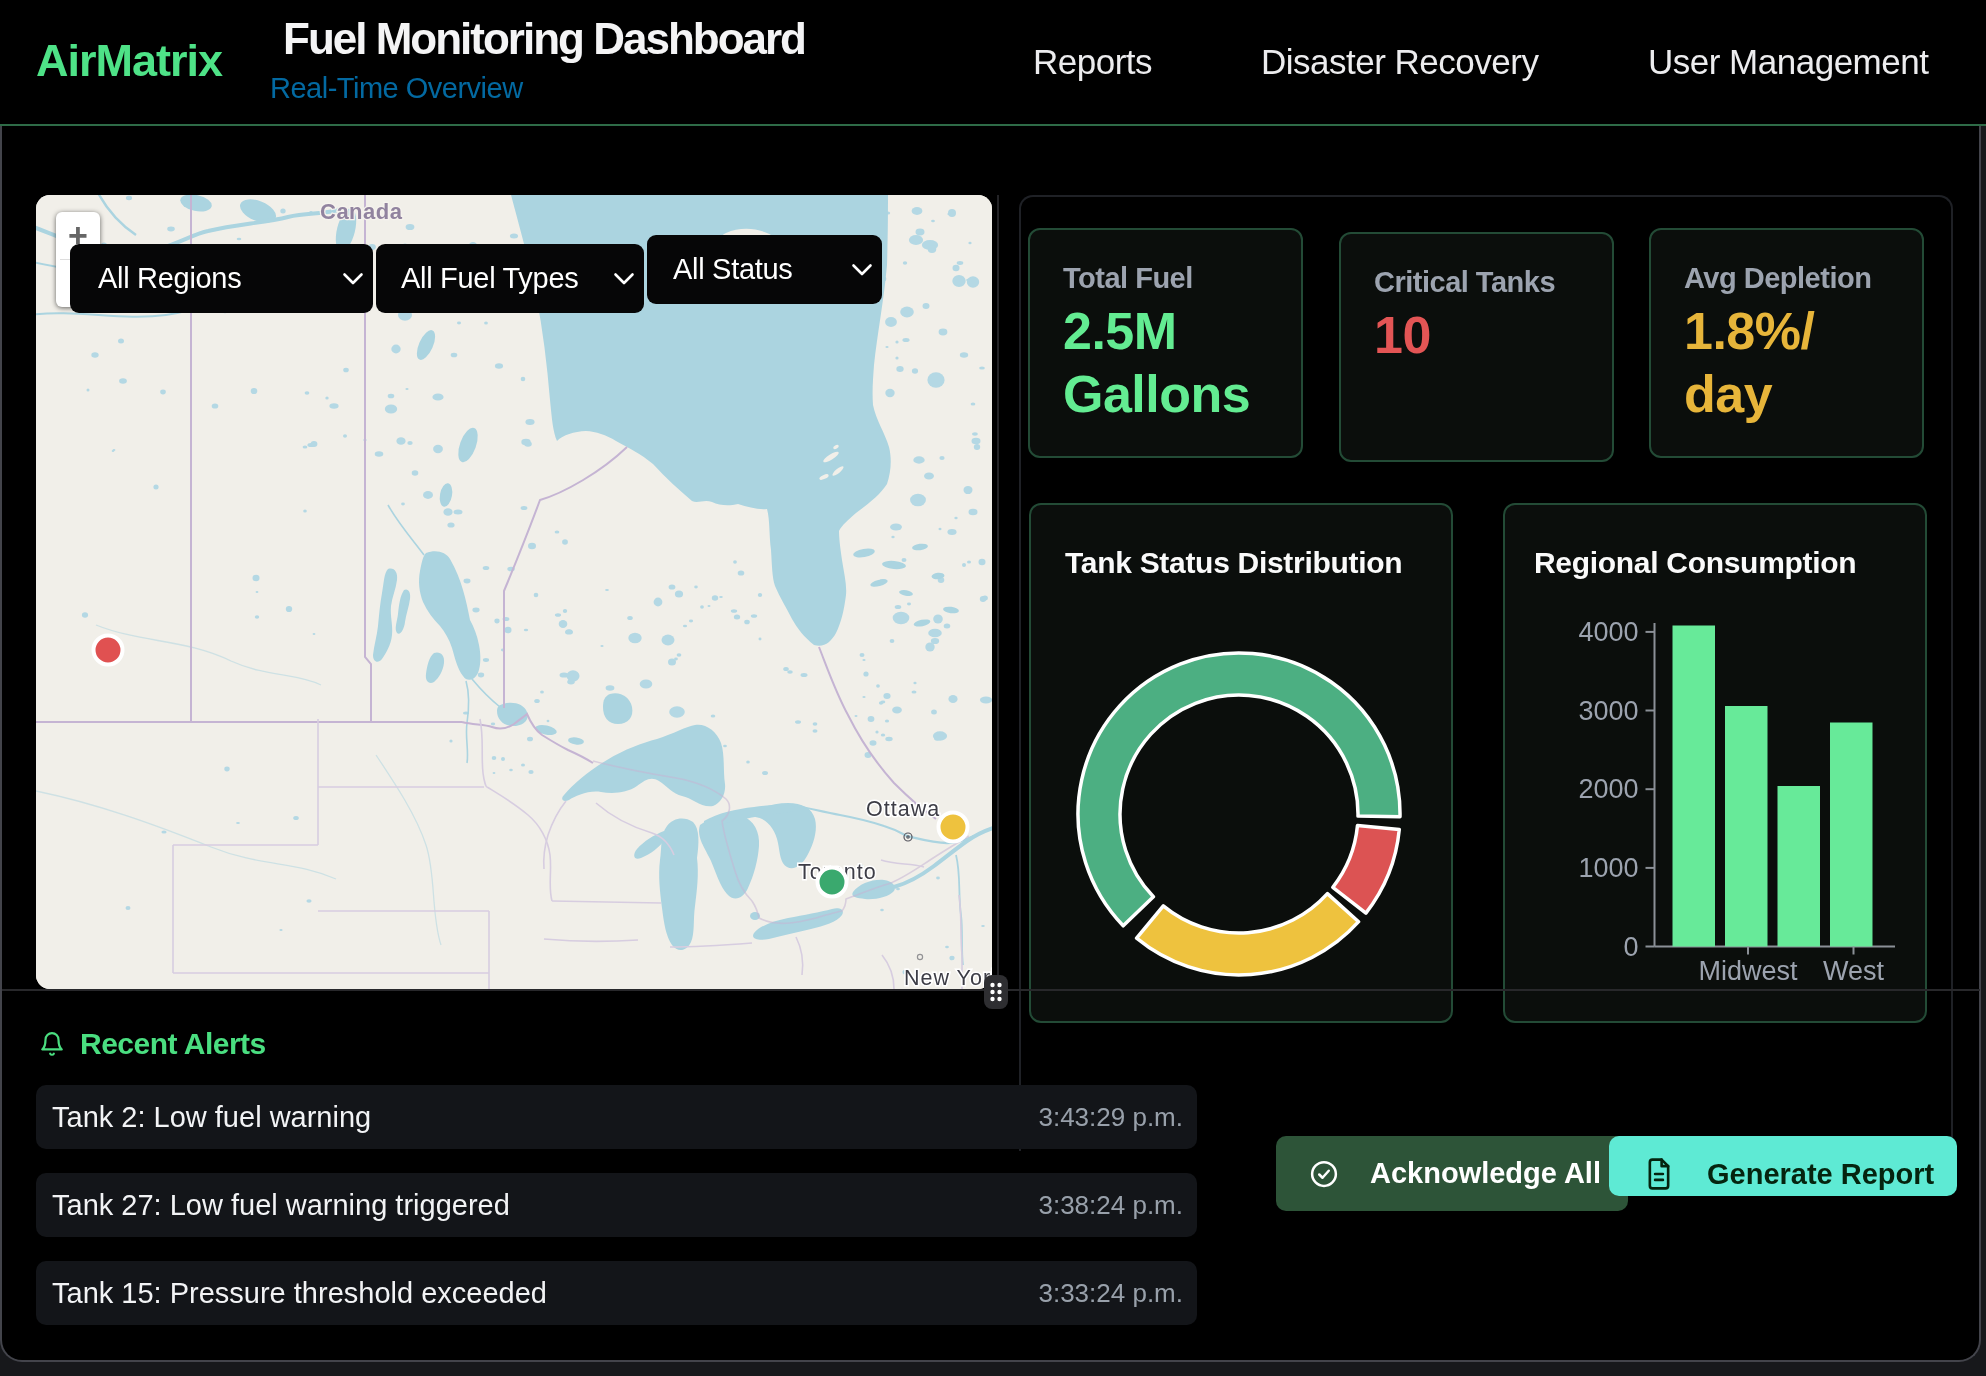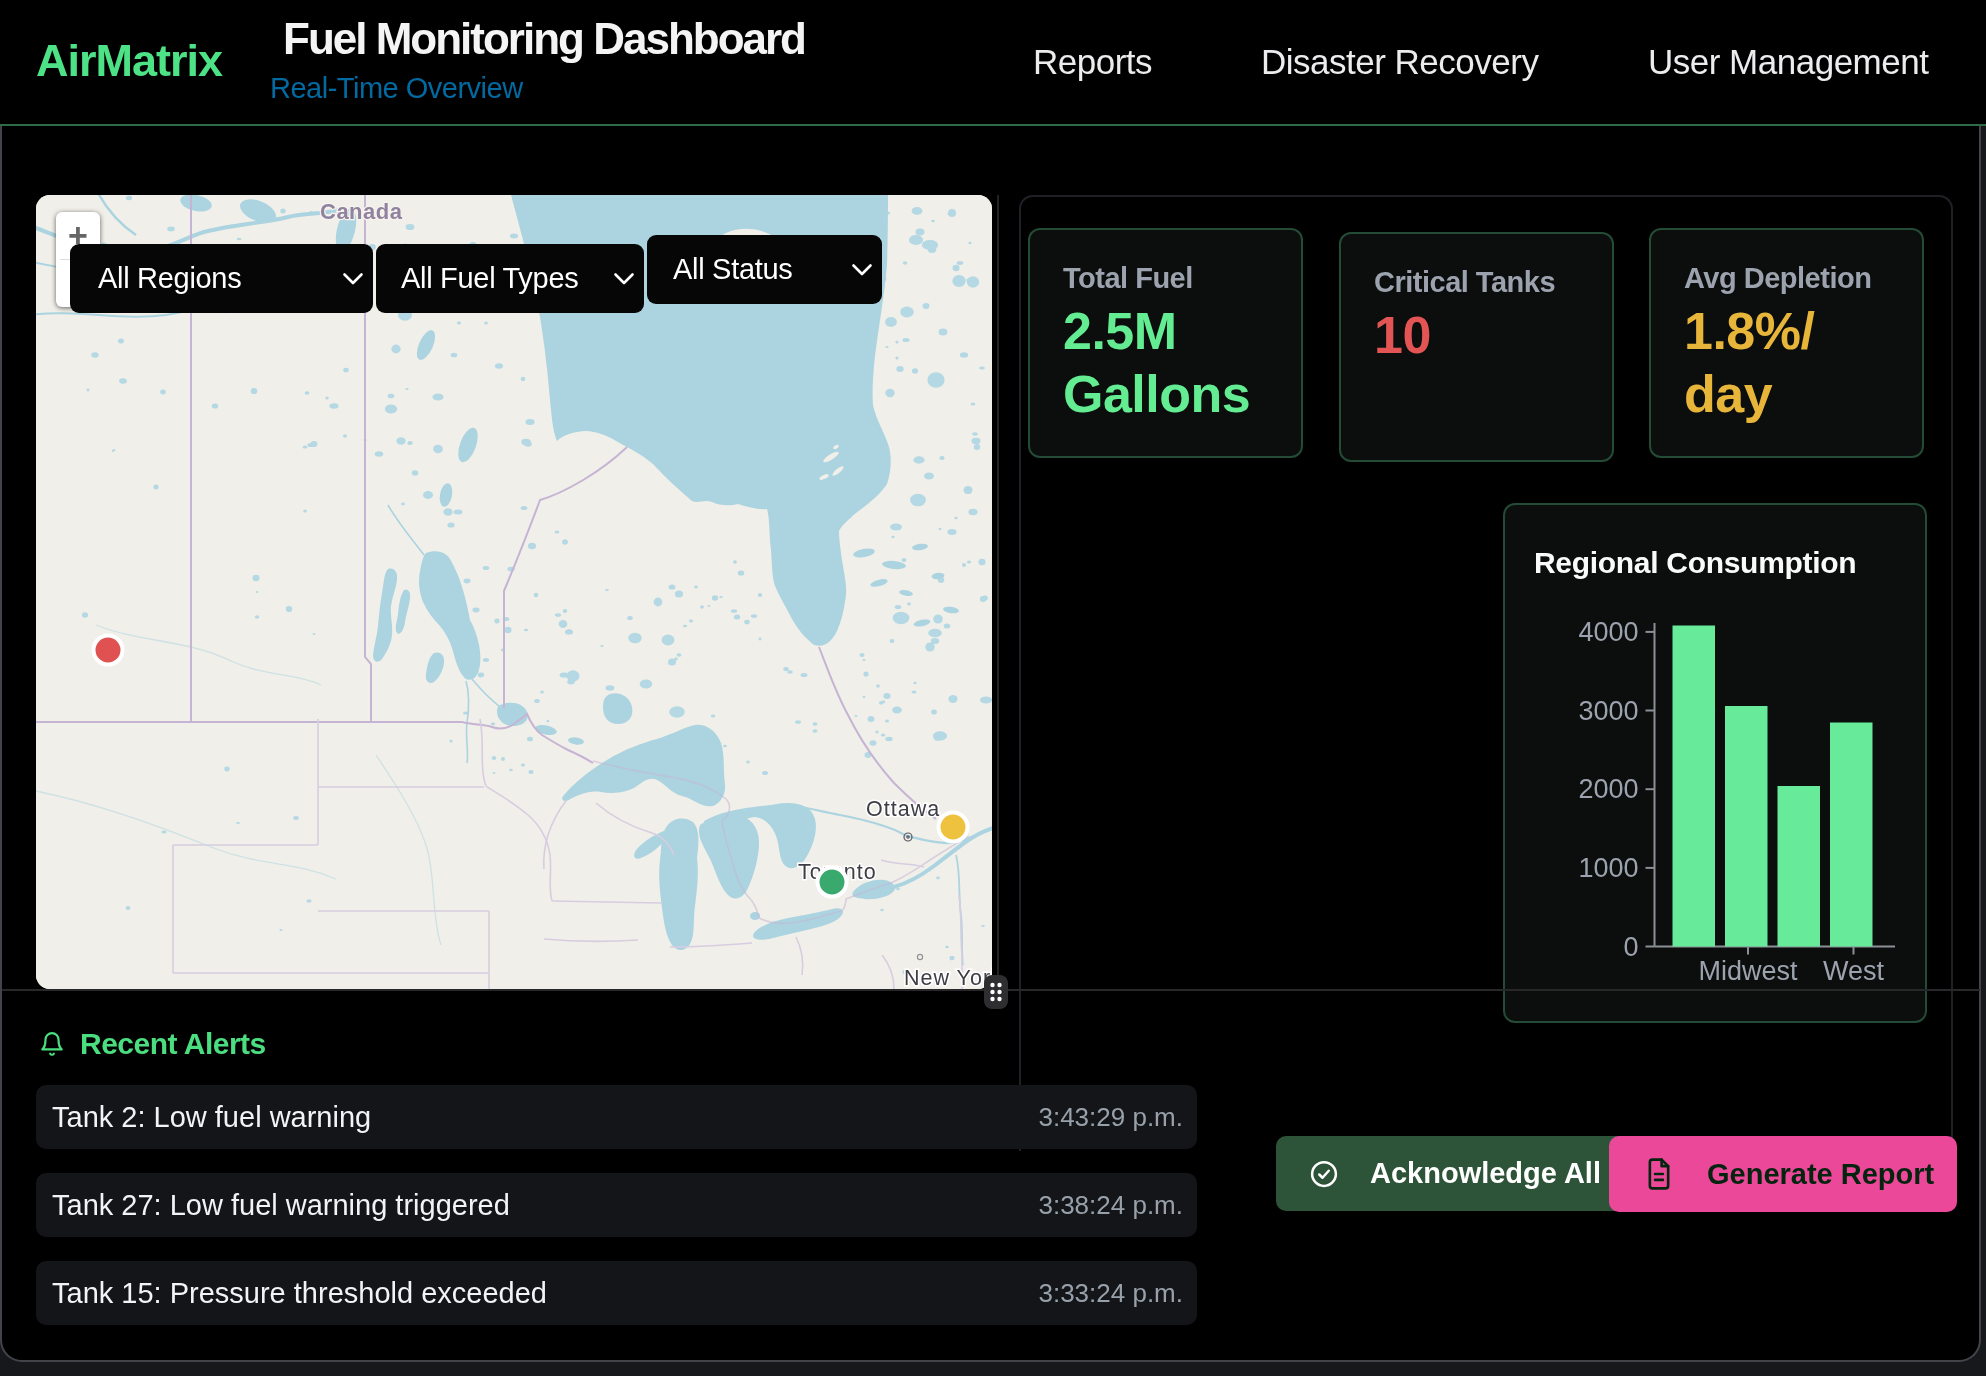--- a/index.html
+++ b/index.html
@@ -23,21 +23,21 @@
 #rpanel { left:1019px; top:195px; width:934px; height:956px; border:2px solid #1f2126; border-bottom:none; border-radius:14px 14px 0 0; overflow:hidden; }
 .card { position:absolute; background:#0b0e0c; border:2px solid #234b36; border-radius:12px; }
 .clabel { position:absolute; left:33px; top:32px; font-size:29px; font-weight:600; color:#9ca3af; letter-spacing:-0.5px; }
 .cval { position:absolute; left:33px; top:70px; font-size:52px; font-weight:bold; line-height:63px; letter-spacing:-0.5px; }
 .ctitle { position:absolute; left:34px; top:41px; font-size:30px; font-weight:bold; color:#fafafa; letter-spacing:-0.3px; }
 #alerthead { left:80px; top:1027px; font-size:30px; font-weight:bold; color:#4ade80; letter-spacing:-0.5px; }
 .arow { position:absolute; left:36px; width:1161px; height:64px; background:#131519; border-radius:10px; color:#f2f3f5; font-size:29px; line-height:64px; }
 .arow .t { position:absolute; left:16px; }
 .arow .tm { position:absolute; right:14px; font-size:26px; color:#98a0aa; }
 #ackbtn { left:1238px; top:1136px; width:352px; height:75px; background:#2d5438; border-radius:10px; color:#fff;margin-left:38px; }
-#genbtn { left:1609px; top:1136px; width:348px; height:76px; background:#ec4899; border-radius:10px; color:#05240f; }
+#genbtn { left:1609px; top:1136px; width:348px; height:60px; background:#5eead4; border-radius:10px; color:#05240f; }
 .btn { position:absolute; font-size:29px; font-weight:bold; }
 </style>
 </head>
 <body>
 <div id="frame" class="abs"></div>
 <div id="header" class="abs">
   <div id="logo" class="abs">AirMatrix</div>
   <div id="title" class="abs">Fuel Monitoring Dashboard</div>
   <div id="subtitle" class="abs">Real-Time Overview</div>
   <div class="nav abs" style="left:1033px;">Reports</div>
@@ -488,20 +488,28 @@
     <div class="cval" style="color:#63ec92;">2.5M<br>Gallons</div>
   </div>
   <div class="card" style="left:318px; top:35px; width:275px; height:230px;">
     <div class="clabel">Critical Tanks</div>
     <div class="cval" style="color:#e35555;">10</div>
   </div>
   <div class="card" style="left:628px; top:31px; width:275px; height:230px;">
     <div class="clabel">Avg Depletion</div>
     <div class="cval" style="color:#e7b53a;">1.8%/<br>day</div>
   </div>
+  <div class="card" style="left:8px; top:306px; width:424px; height:520px;">
+    <div class="ctitle">Tank Status Distribution</div>
+    <svg style="position:absolute; left:-3px; top:78px;" width="424" height="410" viewBox="0 0 424 410">
+        <path d="M 95.2,342.8 A 161,161 0 1 1 372.0,233.8 L 330.0,233.1 A 119,119 0 1 0 125.4,313.7 Z" fill="#4caf82" stroke="#ffffff" stroke-width="3.5" stroke-linejoin="round"></path>
+        <path d="M 371.3,246.4 A 161,161 0 0 1 337.9,330.1 L 304.8,304.3 A 119,119 0 0 0 329.5,242.4 Z" fill="#dc5353" stroke="#ffffff" stroke-width="3.5" stroke-linejoin="round"></path>
+        <path d="M 330.6,338.7 A 161,161 0 0 1 108.6,355.2 L 135.3,322.8 A 119,119 0 0 0 299.4,310.6 Z" fill="#eec23e" stroke="#ffffff" stroke-width="3.5" stroke-linejoin="round"></path>
+      </svg>
+  </div>
   <div class="card" style="left:482px; top:306px; width:424px; height:520px;">
     <div class="ctitle" style="left:29px;">Regional Consumption</div>
     <svg style="position:absolute; left:0px; top:100px;" width="424" height="390" viewBox="0 0 424 390" font-family="&quot;Liberation Sans&quot;,sans-serif">
         <line x1="149.5" y1="18" x2="149.5" y2="341.5" stroke="#8b9097" stroke-width="2"></line>
         <line x1="149.5" y1="341.5" x2="390" y2="341.5" stroke="#8b9097" stroke-width="2"></line>
         <line x1="140.5" y1="341.5" x2="149.5" y2="341.5" stroke="#8b9097" stroke-width="2"></line>
         <text x="133.5" y="350.5" text-anchor="end" font-size="27" fill="#9ca3af">0</text>
         <line x1="140.5" y1="262.9" x2="149.5" y2="262.9" stroke="#8b9097" stroke-width="2"></line>
         <text x="133.5" y="271.9" text-anchor="end" font-size="27" fill="#9ca3af">1000</text>
         <line x1="140.5" y1="184.2" x2="149.5" y2="184.2" stroke="#8b9097" stroke-width="2"></line>

